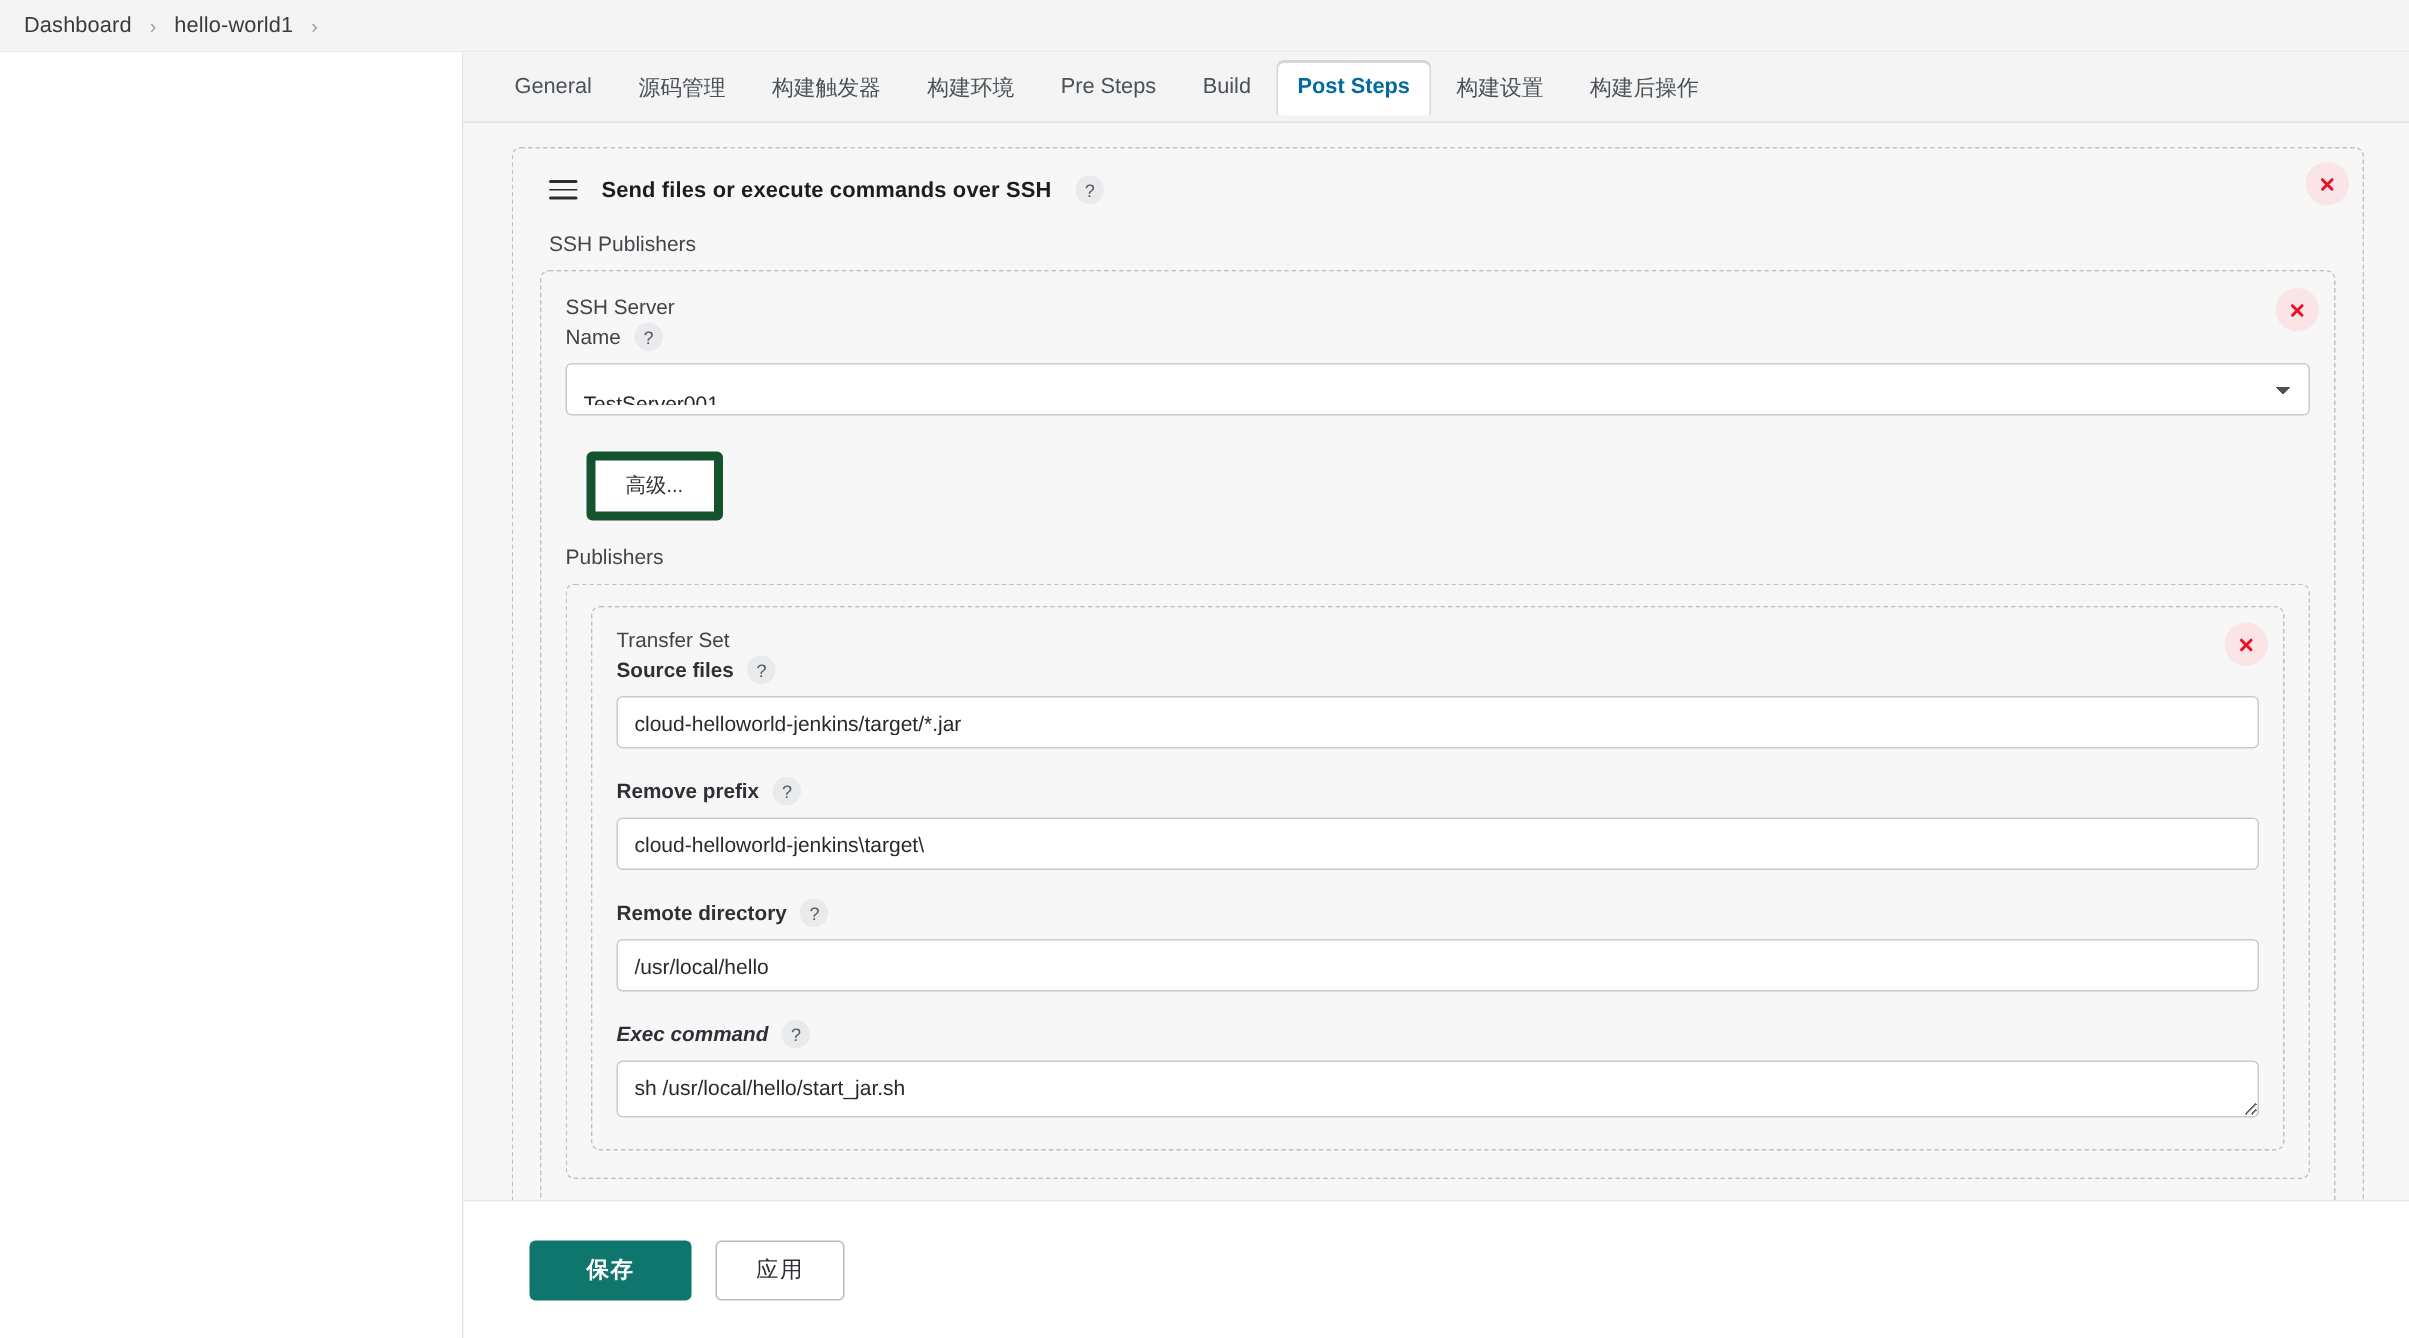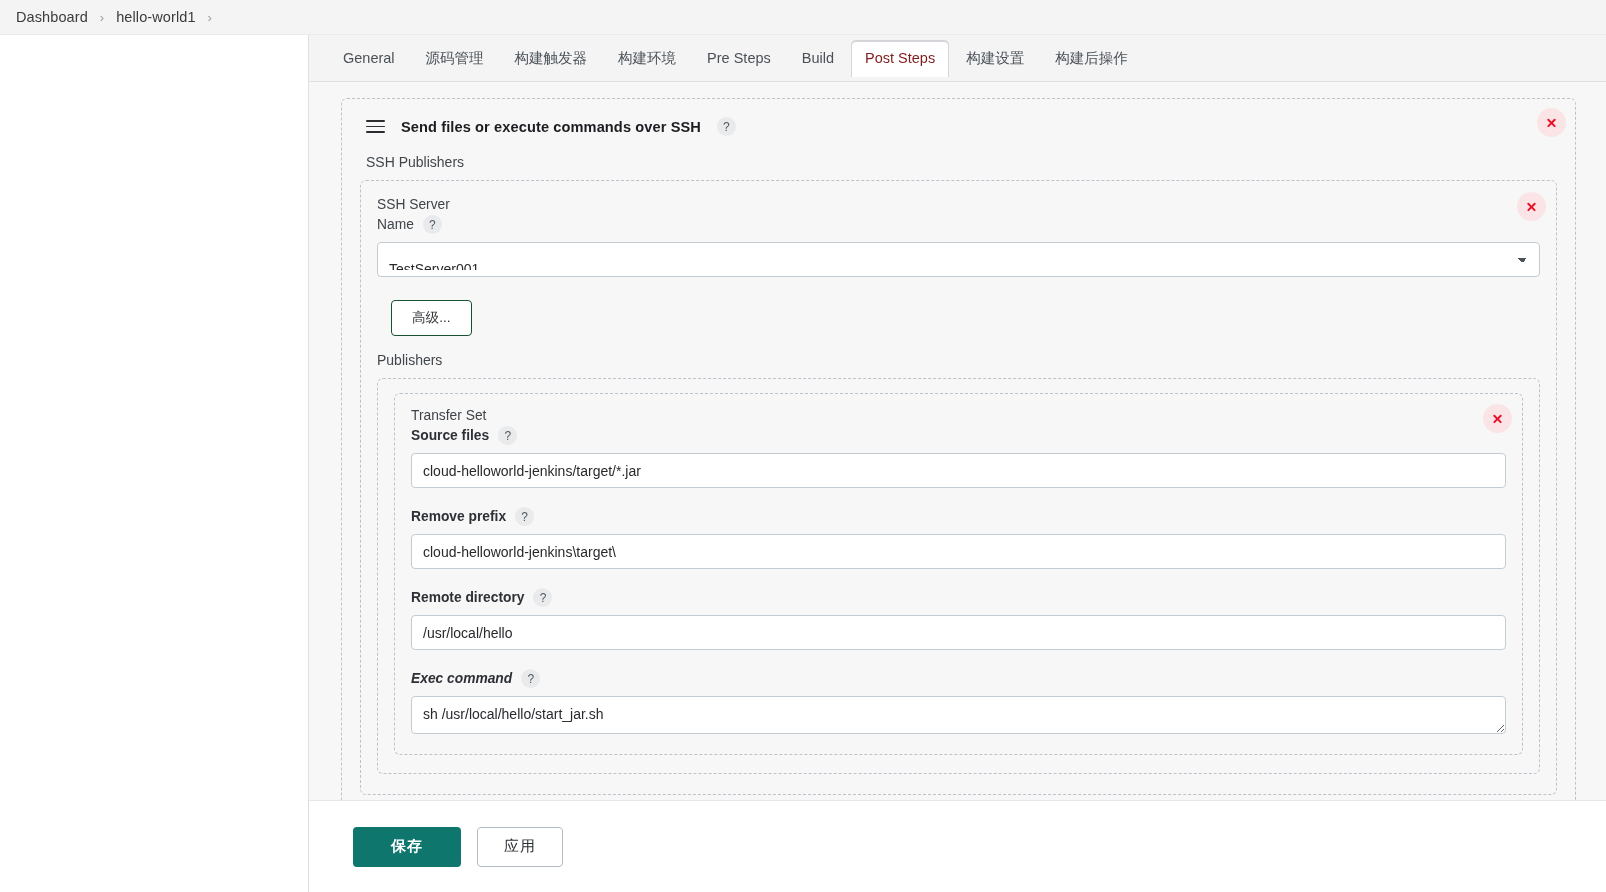--- a/index.html
+++ b/index.html
@@ -78,22 +78,22 @@
     cursor: pointer;
     white-space: nowrap;
     border: 1px solid transparent;
     border-bottom: none;
     border-radius: 5px 5px 0 0;
     position: relative;
     top: 1px;
   }
   .tab.active {
     background: #ffffff;
-    color: #7f1d1d;
-    font-weight: normal;
+    color: #0369a1;
+    font-weight: bold;
     border-color: #d4d6d9;
     box-shadow: 0 -1px 0 #d4d6d9;
   }
 
   
   #form-scroll {
     flex: 1 1 auto;
     overflow: hidden;
     background: #f7f7f8;
     padding: 16px 26px 0 32px;
@@ -254,21 +254,21 @@
     overflow: hidden;
   }
 
   .btn-advanced {
     margin-top: 22px;
     margin-left: 14px;
     font-family: "Liberation Sans", sans-serif;
     font-size: 13.6px;
     color: #2f3337;
     background: #ffffff;
-    border: 1px solid #14532d;
+    border: 6px solid #14532d;
     border-radius: 4px;
     padding: 8px 20px;
     cursor: pointer;
   }
 
   
   #transfers-box {
     padding: 14px 16px 18px 16px;
     margin-top: 8px;
   }

